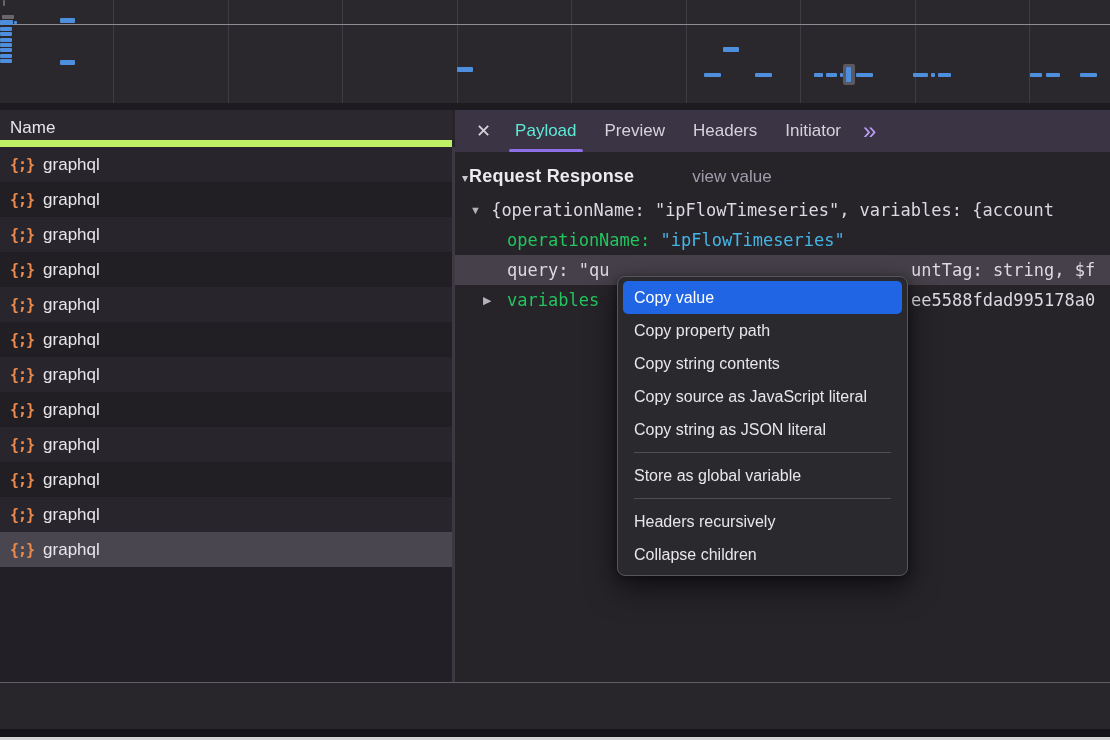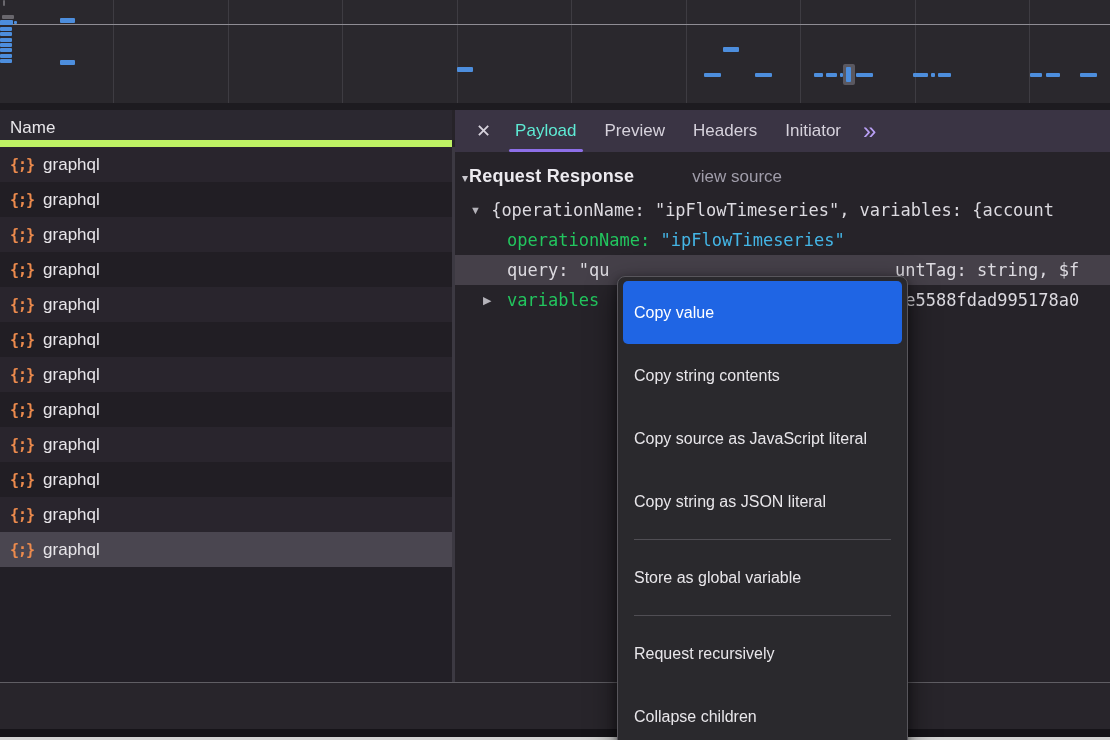--- a/index.html
+++ b/index.html
@@ -52,36 +52,36 @@
   .view-source { color:#a09daa; font-size:17px; margin-left:58px; }
   .tree { font-family:"DejaVu Sans Mono",monospace; font-size:17px; color:#dcdae0; margin-top:4px; }
   .tree-row { height:30px; line-height:30px; white-space:nowrap; overflow:hidden; position:relative; }
   .tree-row.hl { background:#454049; }
   .arrow { display:inline-block; font-size:11px; color:#b5b3ba; vertical-align:2px; font-family:"Liberation Sans",sans-serif; }
   .ind1 { padding-left:15px; }
   .ind2 { padding-left:52px; }
   .arrow-var { position:absolute; left:28px; top:0; }
   .key { color:#22c55e; }
   .str { color:#44b5e5; }
-  .frag-right { position:absolute; left:440px; top:0; }
+  .frag-right { position:absolute; left:456px; top:0; }
 
   
   .vline { position:absolute; left:452px; top:147px; width:3px; height:593px; background:#3c3942; }
   .hline { position:absolute; left:0; top:682px; width:1110px; height:1px; background:#605e64; }
   .footer { position:absolute; left:0; top:683px; width:1110px; height:46px; background:#28252b; }
   .strip-dark { position:absolute; left:0; top:729px; width:1110px; height:8px; background:#161419; }
   .strip-light { position:absolute; left:0; top:737px; width:1110px; height:3px; background:#d4d4d4; }
 
   
   .context-menu {
     position:absolute; left:617px; top:276px; width:291px; box-sizing:border-box;
     background:#2a292d; border:1px solid #58565c; border-radius:8px; padding:4px 5px;
     box-shadow:0 12px 30px rgba(0,0,0,.55), 0 2px 8px rgba(0,0,0,.4); z-index:10;
   }
-  .menu-item { height:29px; line-height:29px; padding:17px 11px; color:#e8e6ea; font-size:16px; border-radius:5px; white-space:nowrap; }
+  .menu-item { height:29px; line-height:29px; padding:2px 11px; color:#e8e6ea; font-size:16px; border-radius:5px; white-space:nowrap; }
   .menu-item.highlighted { background:#1f65e4; color:#ffffff; }
   .menu-sep { height:1px; background:#504e54; margin:6px 11px; }
 </style>
 </head>
 <body>
 
 <div class="overview" id="overview">
     <div class="gridline" style="left: 113px;"></div>
     <div class="gridline" style="left: 228px;"></div>
     <div class="gridline" style="left: 342px;"></div>
@@ -188,21 +188,21 @@
     <div class="request-row selected">
       <span class="json-icon">{;}</span>
       <span class="request-name">graphql</span>
     </div>
   </div>
 
 <div class="payload-panel">
   <div class="payload-header">
     <span class="disclosure">▾</span>
     <span class="payload-title">Request Response</span>
-    <span class="view-source">view source</span>
+    <span class="view-source">view value</span>
   </div>
   <div class="tree">
     <div class="tree-row ind1">
       <span class="arrow">▼</span>
       <span>{operationName: "ipFlowTimeseries", variables: {account</span>
     </div>
     <div class="tree-row ind2">
       <span class="key">operationName:</span><span> </span><span class="str">"ipFlowTimeseries"</span>
     </div>
     <div class="tree-row ind2 hl">
@@ -218,21 +218,22 @@
 </div>
 
 <div class="vline"></div>
 <div class="hline"></div>
 <div class="footer"></div>
 <div class="strip-dark"></div>
 <div class="strip-light"></div>
 
 <div class="context-menu" id="context-menu">
     <div class="menu-item highlighted">Copy value</div>
+    <div class="menu-item">Copy property path</div>
     <div class="menu-item">Copy string contents</div>
     <div class="menu-item">Copy source as JavaScript literal</div>
     <div class="menu-item">Copy string as JSON literal</div>
     <div class="menu-sep"></div>
     <div class="menu-item">Store as global variable</div>
     <div class="menu-sep"></div>
-    <div class="menu-item">Request recursively</div>
+    <div class="menu-item">Headers recursively</div>
     <div class="menu-item">Collapse children</div>
   </div>
 
 </body></html>

